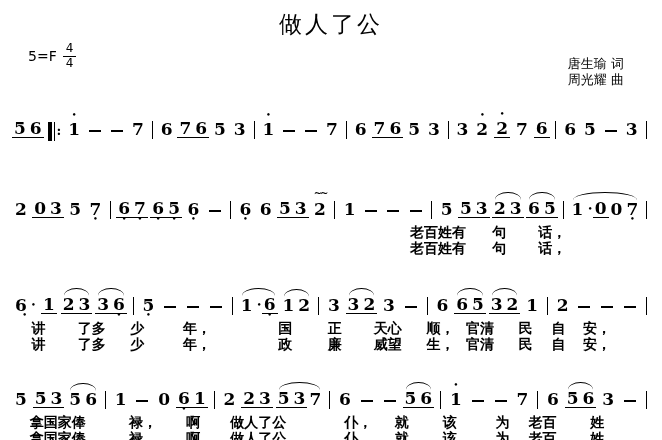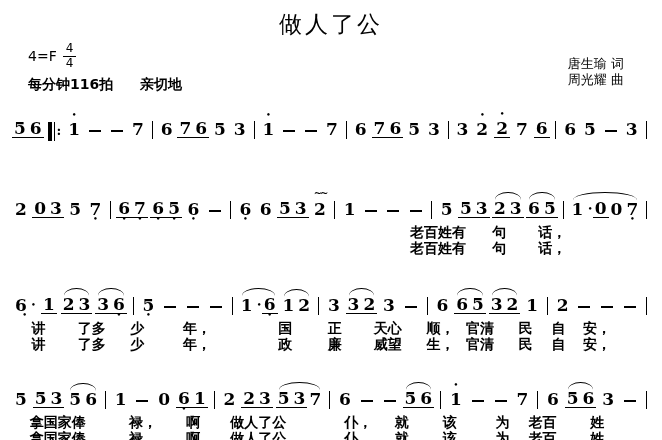--- a/index.html
+++ b/index.html
@@ -42,33 +42,29 @@
   .lyric-row{ position:relative; height:16px; font-weight:bold; font-size:14px; font-family:"DejaVu Sans",sans-serif; }
   .syl{ position:absolute; top:0; white-space:nowrap;font-family:Liberation Serif, serif; }
 </style>
 </head>
 <body>
 
 <div class="title">做人了公</div>
 
 <div class="hdr">
   <div class="keysig">
-    <span>4=F</span>
+    <span>5=F</span>
     <span class="frac">
       <i>4</i>
       <i class="fb">4</i>
     </span>
   </div>
   <div class="credits">
     <div>唐生瑜 词</div>
     <div>周光耀 曲</div>
-  </div>
-  <div class="tempo">
-    <span>每分钟116拍</span>
-    <span class="expr">亲切地</span>
   </div>
 </div>
 
 <div id="systems">
     <div class="sys-row s1">
       <span class="g">
         <span class="n">
           <span class="dg u">5</span>
         </span>
         <span class="n">

